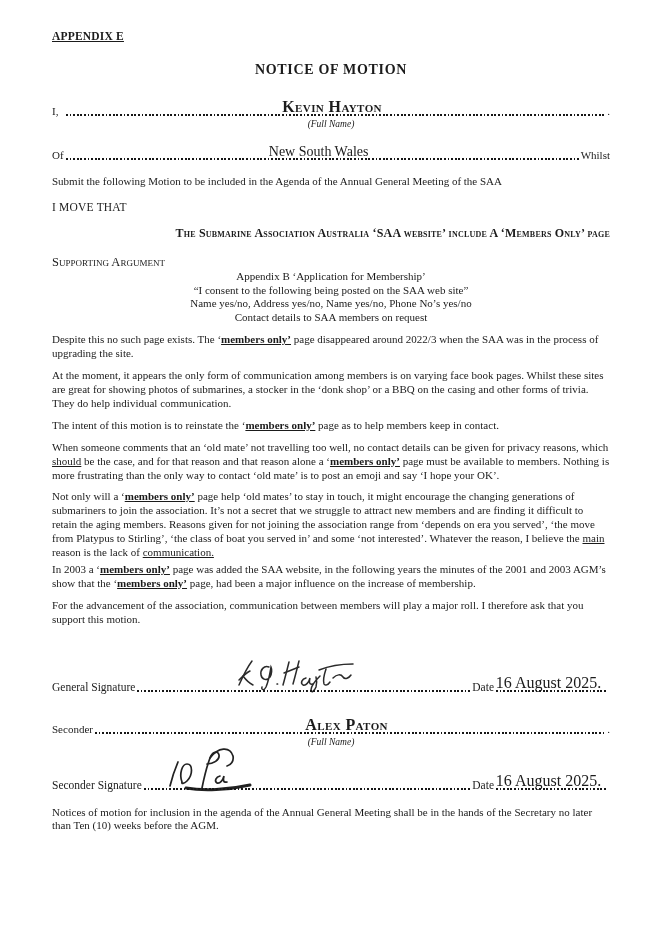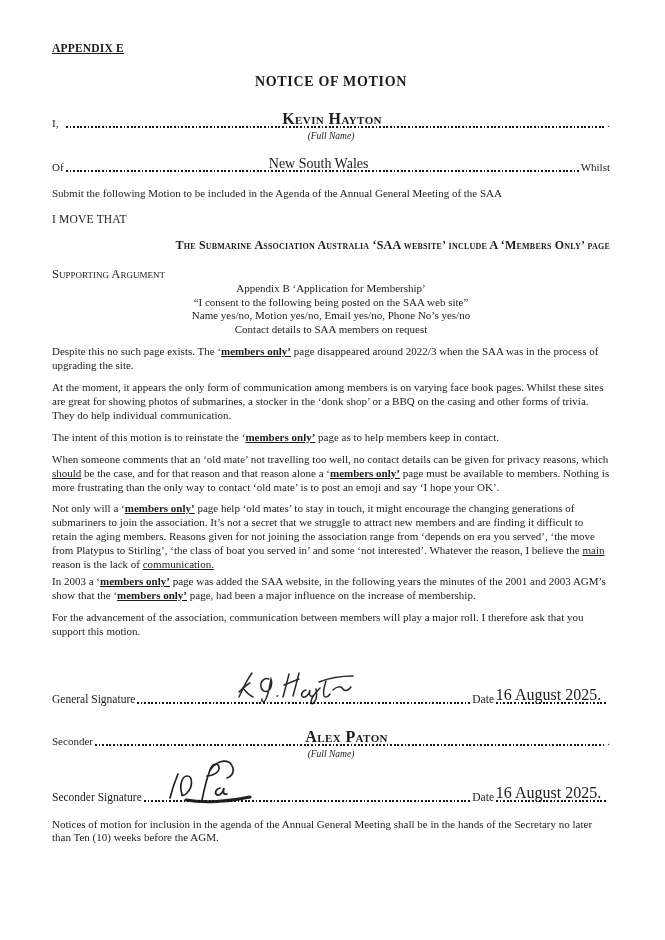--- a/index.html
+++ b/index.html
@@ -1,20 +1,20 @@
 <!DOCTYPE html>
 <html><head>
 <meta charset="utf-8">
 <style>
   html,body{margin:0;padding:0;}
   body{
     width:665px;height:940px;background:#ffffff;overflow:hidden;
     font-family:"Liberation Serif","DejaVu Serif",serif;color:#1b1b1b;
   }
-  .page{padding:42px 53px 0 52px;box-sizing:border-box;width:663px;height:940px;}
+  .page{padding:30px 53px 0 52px;box-sizing:border-box;width:663px;height:940px;}
 
   .appendix{font-size:11.5px;font-weight:bold;text-decoration:underline;letter-spacing:.2px;}
   .title{text-align:center;font-size:14px;font-weight:bold;letter-spacing:.7px;margin:20px 0 0 0;}
 
   
   .fill-row{display:flex;align-items:flex-end;font-size:11px;}
   .fill-row .lbl{line-height:12px;white-space:pre;}
   .leader{flex:1 1 auto;position:relative;align-self:stretch;}
   .leader::after{
     content:"";position:absolute;left:2px;right:2px;bottom:1px;height:2px;
@@ -82,21 +82,21 @@
   <p class="intro">Submit the following Motion to be included in the Agenda of the Annual General Meeting of the SAA</p>
 
   <p class="move-heading">I MOVE THAT</p>
 
   <p class="motion-line">The Submarine Association Australia ‘SAA website’ include A ‘Members Only’ page</p>
 
   <p class="supporting">Supporting Argument</p>
 
   <p class="quote-line">Appendix B ‘Application for Membership’</p>
   <p class="quote-line">“I consent to the following being posted on the SAA web site”</p>
-  <p class="quote-line">Name yes/no, Motion yes/no, Email yes/no, Phone No’s yes/no</p>
+  <p class="quote-line">Name yes/no, Address yes/no, Name yes/no, Phone No’s yes/no</p>
   <p class="quote-line">Contact details to SAA members on request</p>
 
   <p>Despite this no such page exists. The ‘<span class="bu">members only’</span> page disappeared around 2022/3 when the SAA was in the process of upgrading the site.</p>
   <p>At the moment, it appears the only form of communication among members is on varying face book pages. Whilst these sites are great for showing photos of submarines, a stocker in the ‘donk shop’ or a BBQ on the casing and other forms of trivia. They do help individual communication.</p>
   <p>The intent of this motion is to reinstate the ‘<span class="bu">members only’</span> page as to help members keep in contact.</p>
   <p>When someone comments that an ‘old mate’ not travelling too well, no contact details can be given for privacy reasons, which <span class="u">should</span> be the case, and for that reason and that reason alone a ‘<span class="bu">members only’</span> page must be available to members.  Nothing is more frustrating than the only way to contact ‘old mate’ is to post an emoji and say ‘I hope your OK’.</p>
   <p>Not only will a ‘<span class="bu">members only’</span> page help ‘old mates’ to stay in touch, it might encourage the changing generations of submariners to join the association.  It’s not a secret that we struggle to attract new members and are finding it difficult to retain the aging members.  Reasons given for not joining the association range from ‘depends on era you served’, ‘the move from Platypus to Stirling’, ‘the class of boat you served in’ and some ‘not interested’. Whatever the reason, I believe the <span class="u">main</span> reason is the lack of <span class="u">communication.</span></p>
   <p class="tight">In 2003 a ‘<span class="bu">members only’</span> page was added the SAA website, in the following years the minutes of the 2001 and 2003 AGM’s show that the ‘<span class="bu">members only’</span> page, had been a major influence on the increase of membership.</p>
   <p>For the advancement of the association, communication between members will play a major roll. I therefore ask that you support this motion.</p>
 

